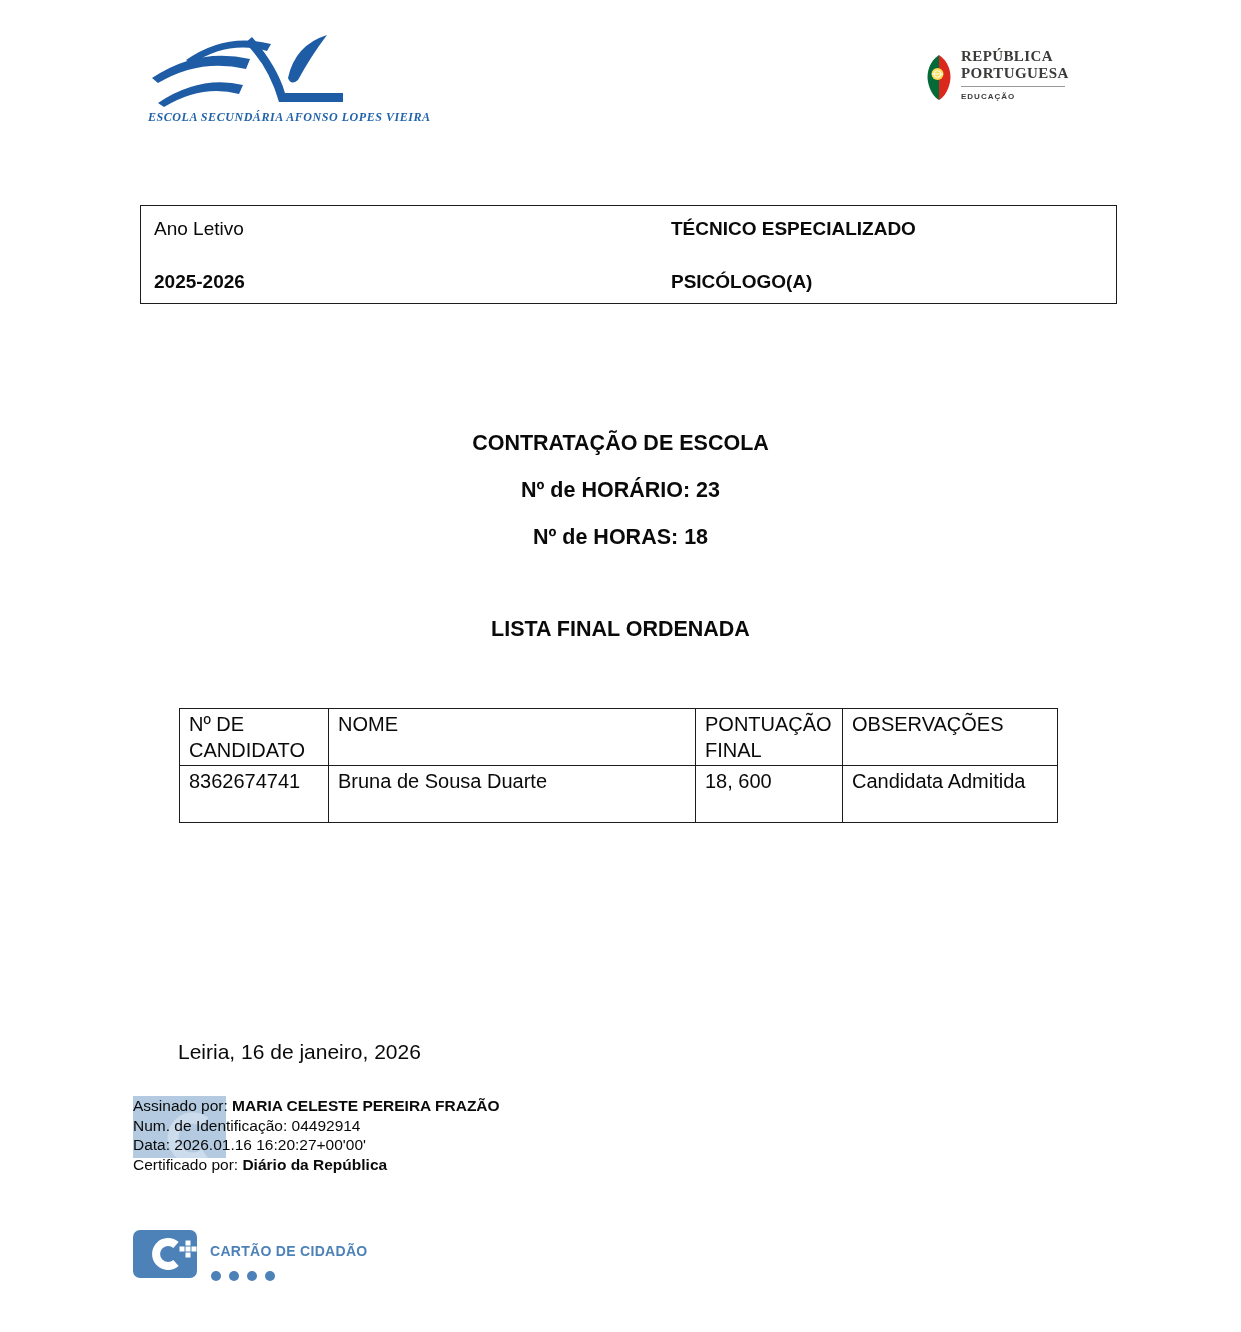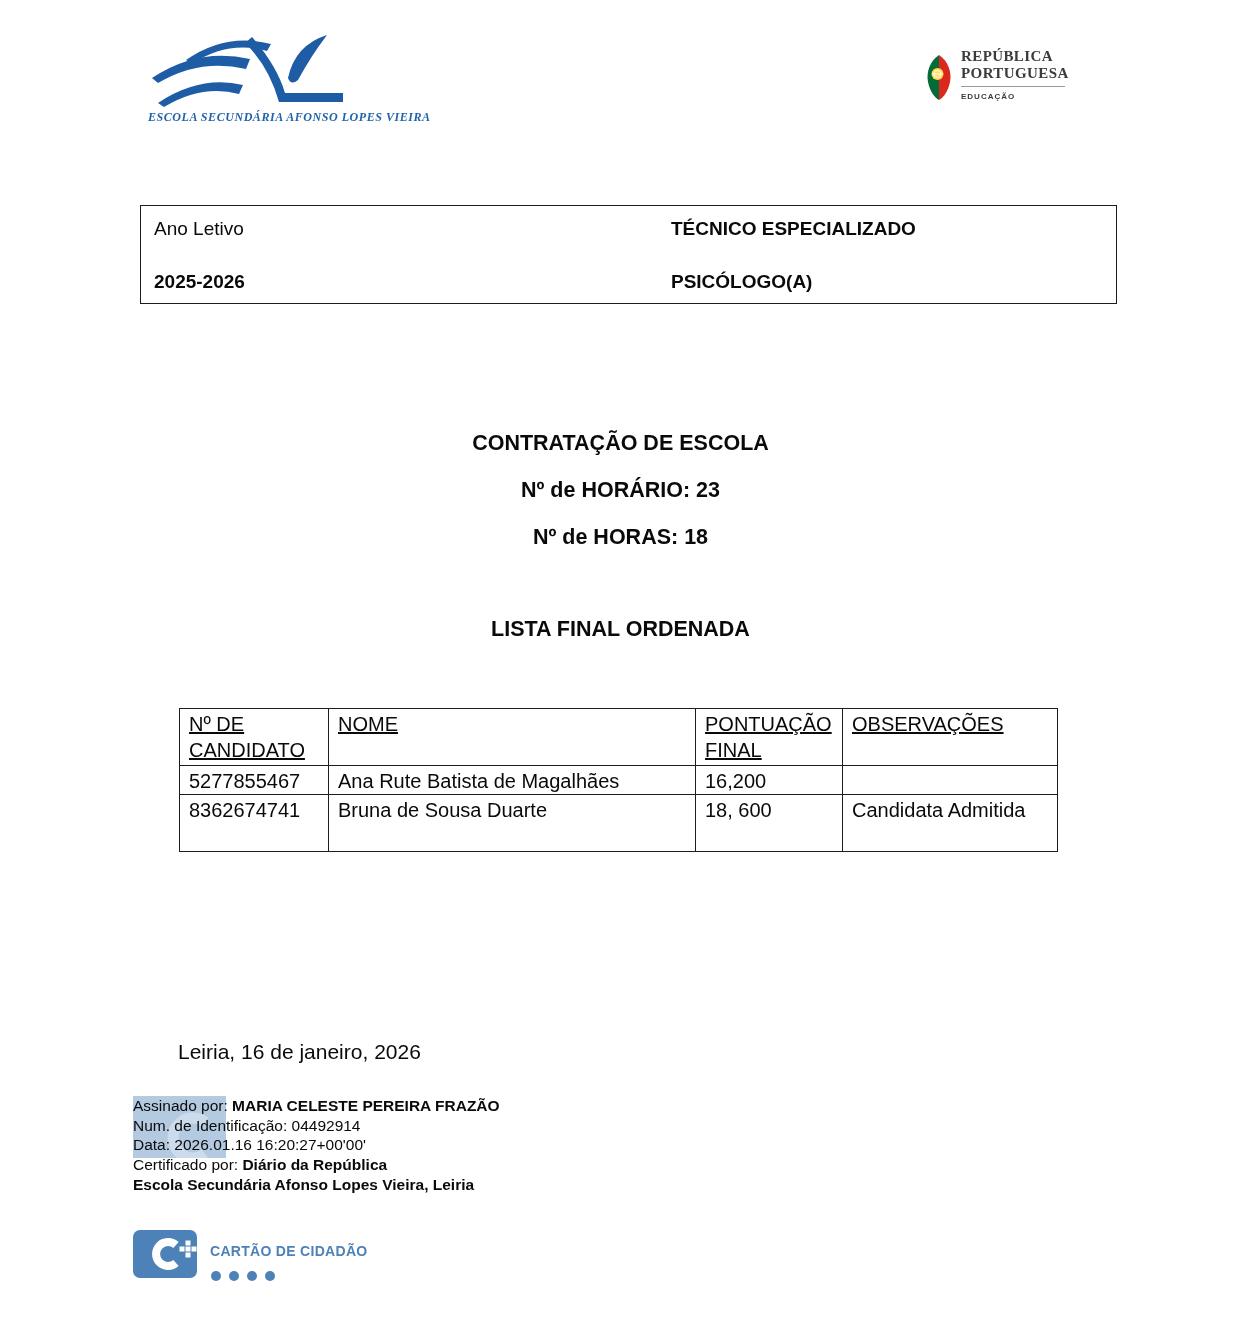--- a/index.html
+++ b/index.html
@@ -43,21 +43,21 @@
   .h-lista{top:617px;}
 
   
   .tbl-wrap{left:179px;top:708px;}
   table.results{border-collapse:collapse;table-layout:fixed;width:878px;}
   table.results td{
     border:1.6px solid #1c1c1c;padding:2px 9px 0 9px;font-size:20px;
     vertical-align:top;line-height:1.3;overflow:hidden;white-space:nowrap;
   }
   tr.hdr{height:57px;}
-  tr.hdr td{white-space:normal;text-decoration:underline;}
+  tr.hdr td{white-space:normal;}
   tr.r1{height:26px;}
   tr.r2{height:57px;}
 
   
   .date-line{left:178px;top:1040px;font-size:21px;text-align:center;}
 
   
   .watermark{left:133px;top:1096px;width:93px;height:62px;background:#b4cae0;z-index:1;overflow:hidden;}
   .signature{left:133px;top:1096px;z-index:2;font-size:15.5px;line-height:19.7px;white-space:nowrap;}
   .sig-b{font-weight:700;}
@@ -124,26 +124,20 @@
         <col style="width:147px">
         <col style="width:215px">
     </colgroup>
     <tbody>
       <tr class="hdr">
         <td>Nº DE CANDIDATO</td>
         <td>NOME</td>
         <td>PONTUAÇÃO FINAL</td>
         <td>OBSERVAÇÕES</td>
       </tr>
-      <tr class="r1">
-        <td>5277855467</td>
-        <td>Ana Rute Batista de Magalhães</td>
-        <td>16,200</td>
-        <td></td>
-      </tr>
       <tr class="r2">
         <td>8362674741</td>
         <td>Bruna de Sousa Duarte</td>
         <td>18, 600</td>
         <td>Candidata Admitida</td>
       </tr>
     </tbody>
   </table>
 </div>
 
@@ -153,21 +147,20 @@
   <svg width="93" height="62" viewBox="0 0 93 62">
     <path d="M72,26 A20,20 0 1,0 72,58" fill="none" stroke="#cddcec" stroke-width="11"></path>
   </svg>
 </div>
 
 <div class="abs signature">
   <div><span>Assinado por: </span><span class="sig-b">MARIA CELESTE PEREIRA FRAZÃO</span></div>
   <div>Num. de Identificação: 04492914</div>
   <div>Data: 2026.01.16 16:20:27+00'00'</div>
   <div><span>Certificado por:  </span><span class="sig-b">Diário da República</span></div>
-  <div class="sig-b">Escola Secundária Afonso Lopes Vieira, Leiria</div>
 </div>
 
 <div class="abs cc-logo">
   <svg class="cc-square" width="64" height="48" viewBox="0 0 64 48">
     <rect x="0" y="0" width="64" height="48" rx="7" fill="#4d82b8"></rect>
     <path d="M43,15 A12,12 0 1,0 43,33" fill="none" stroke="#ffffff" stroke-width="8"></path>
     <g fill="#ffffff">
       <rect x="52.5" y="10.5" width="5" height="5"></rect>
       <rect x="46.5" y="16.5" width="5" height="5"></rect>
       <rect x="52.5" y="16.5" width="5" height="5"></rect>

